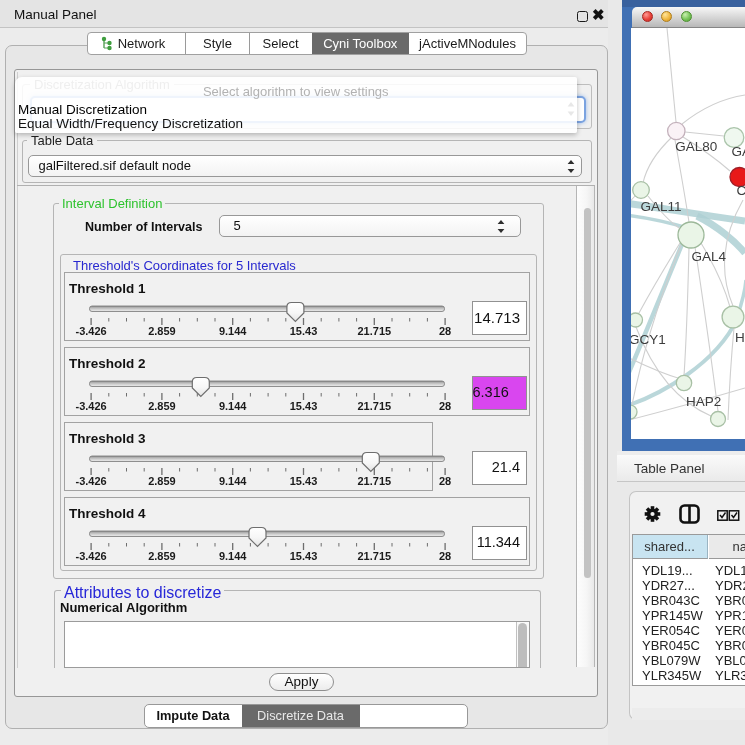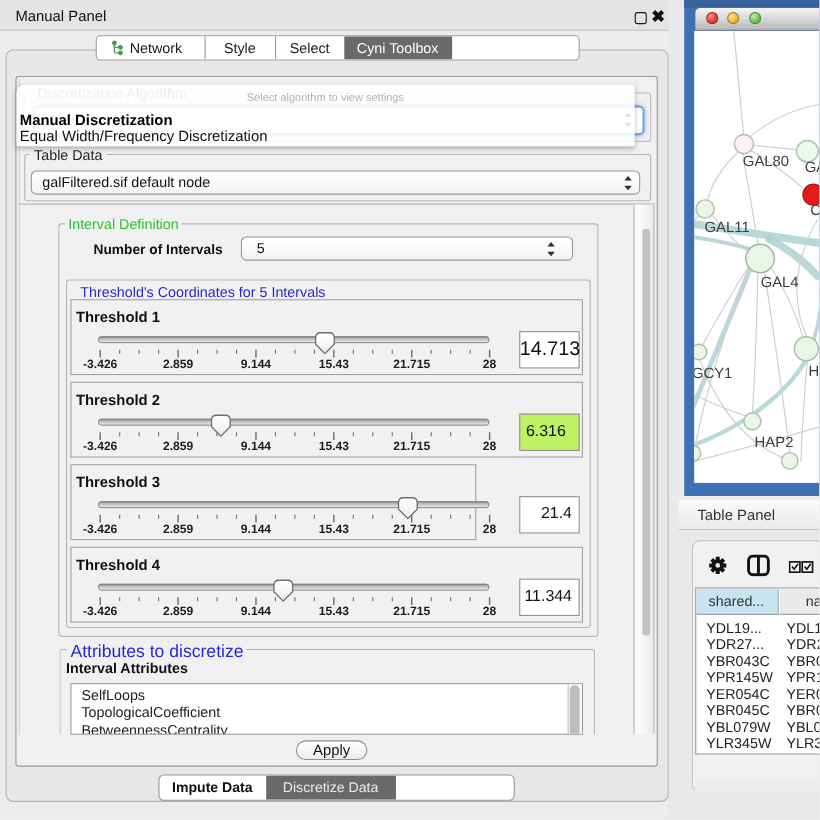--- a/index.html
+++ b/index.html
@@ -35,20 +35,21 @@
         <line x1="3" y1="7" x2="8" y2="7" stroke="#58a058" stroke-width="1.2"></line>
         <line x1="3" y1="12" x2="8" y2="12" stroke="#58a058" stroke-width="1.2"></line>
         <circle cx="3" cy="3" r="2.2" fill="#3f9e3f"></circle>
         <circle cx="8.5" cy="7" r="2.2" fill="#3f9e3f"></circle>
         <circle cx="8.5" cy="12" r="2.2" fill="#3f9e3f"></circle>
       </svg>
 Network</div>
 <div style="width:64px;border-left:1px solid #9a9a9a;display:flex;align-items:center;justify-content:center;box-sizing:border-box">Style</div>
 <div style="width:63px;border-left:1px solid #9a9a9a;display:flex;align-items:center;justify-content:center;box-sizing:border-box">Select</div>
 <div style="width:98px;background:#6a6a6a;color:#fff;display:flex;align-items:center;justify-content:center">Cyni Toolbox</div>
+<div style="width:117.5px;display:flex;align-items:center;justify-content:center">jActiveMNodules</div>
 </div>
 
 <div class="abs" style="left:4.5px;top:45px;width:603px;height:684px;background:#e7e7e7;border:1px solid #b0b0b0;border-radius:7px"></div>
 
 <div class="abs" style="left:13.5px;top:68.5px;width:584px;height:628px;background:#f0f0f0;border:1px solid #979797;border-radius:3px"></div>
 <div class="abs" style="left:17px;top:72px;width:1px;height:596px;background:#cfcfcf"></div>
 
 <div class="abs" style="left:22px;top:83.5px;width:570px;height:45px;border:1px solid #bdbdbd;border-radius:3px"></div>
 <div class="abs" style="left:30px;top:77px;font-size:13px;color:#767676;background:#f0f0f0;padding:0 4px">Discretization Algorithm</div>
 <div class="abs" style="left:30px;top:95.5px;width:556px;height:27px;background:#fff;border:2px solid #7ba3e0;border-radius:5px;box-shadow:0 0 4px #9bbcec"></div>
@@ -106,21 +107,21 @@
       <line x1="362.4" y1="45" x2="362.4" y2="48.5" stroke="#6d6d6d" stroke-width="1.0"></line>
       <line x1="380.1" y1="45" x2="380.1" y2="52" stroke="#6d6d6d" stroke-width="1.3"></line>
       <text x="26.1" y="61.5" font-size="11" font-weight="bold" fill="#1b1b1b" text-anchor="middle" font-family="Liberation Sans, sans-serif">-3.426</text>
       <text x="96.9" y="61.5" font-size="11" font-weight="bold" fill="#1b1b1b" text-anchor="middle" font-family="Liberation Sans, sans-serif">2.859</text>
       <text x="167.7" y="61.5" font-size="11" font-weight="bold" fill="#1b1b1b" text-anchor="middle" font-family="Liberation Sans, sans-serif">9.144</text>
       <text x="238.5" y="61.5" font-size="11" font-weight="bold" fill="#1b1b1b" text-anchor="middle" font-family="Liberation Sans, sans-serif">15.43</text>
       <text x="309.3" y="61.5" font-size="11" font-weight="bold" fill="#1b1b1b" text-anchor="middle" font-family="Liberation Sans, sans-serif">21.715</text>
       <text x="380.1" y="61.5" font-size="11" font-weight="bold" fill="#1b1b1b" text-anchor="middle" font-family="Liberation Sans, sans-serif">28</text>
       <path d="M 221.9 40 L 221.9 34 Q 221.9 29.5 226.4 29.5 L 234.4 29.5 Q 238.9 29.5 238.9 34 L 238.9 40 L 230.4 48.5 Z" fill="url(#thumbGrad)" stroke="#6e6e6e" stroke-width="1.2"></path>
     </svg>
-<div style="position:absolute;left:406.5px;top:28.5px;width:47.5px;height:31.5px;background:#fff;border:1px solid #919191;font-size:18px;color:#111;text-align:right;line-height:31.5px;padding-right:6px;box-sizing:content-box">14.713</div>
+<div style="position:absolute;left:406.5px;top:28.5px;width:47.5px;height:31.5px;background:#fff;border:1px solid #919191;font-size:15px;color:#111;text-align:right;line-height:31.5px;padding-right:6px;box-sizing:content-box">14.713</div>
 </div>
 <div style="position:absolute;left:64px;top:346.5px;width:466px;height:69px;background:#f1f1f1;border:1px solid #a2a2a2">
 <svg width="466" height="71" viewBox="0 0 466 71" style="position:absolute;left:0;top:0">
       <text x="4" y="20" font-size="13.5" font-weight="bold" fill="#111" font-family="Liberation Sans, sans-serif">Threshold 2</text>
       <rect x="24.5" y="33" width="355" height="5.5" rx="2.5" fill="url(#trackGrad)" stroke="#828282" stroke-width="0.9"></rect>
       <line x1="26.1" y1="45" x2="26.1" y2="52" stroke="#6d6d6d" stroke-width="1.3"></line>
       <line x1="43.8" y1="45" x2="43.8" y2="48.5" stroke="#6d6d6d" stroke-width="1.0"></line>
       <line x1="61.5" y1="45" x2="61.5" y2="48.5" stroke="#6d6d6d" stroke-width="1.0"></line>
       <line x1="79.2" y1="45" x2="79.2" y2="48.5" stroke="#6d6d6d" stroke-width="1.0"></line>
       <line x1="96.9" y1="45" x2="96.9" y2="52" stroke="#6d6d6d" stroke-width="1.3"></line>
@@ -141,21 +142,21 @@
       <line x1="362.4" y1="45" x2="362.4" y2="48.5" stroke="#6d6d6d" stroke-width="1.0"></line>
       <line x1="380.1" y1="45" x2="380.1" y2="52" stroke="#6d6d6d" stroke-width="1.3"></line>
       <text x="26.1" y="61.5" font-size="11" font-weight="bold" fill="#1b1b1b" text-anchor="middle" font-family="Liberation Sans, sans-serif">-3.426</text>
       <text x="96.9" y="61.5" font-size="11" font-weight="bold" fill="#1b1b1b" text-anchor="middle" font-family="Liberation Sans, sans-serif">2.859</text>
       <text x="167.7" y="61.5" font-size="11" font-weight="bold" fill="#1b1b1b" text-anchor="middle" font-family="Liberation Sans, sans-serif">9.144</text>
       <text x="238.5" y="61.5" font-size="11" font-weight="bold" fill="#1b1b1b" text-anchor="middle" font-family="Liberation Sans, sans-serif">15.43</text>
       <text x="309.3" y="61.5" font-size="11" font-weight="bold" fill="#1b1b1b" text-anchor="middle" font-family="Liberation Sans, sans-serif">21.715</text>
       <text x="380.1" y="61.5" font-size="11" font-weight="bold" fill="#1b1b1b" text-anchor="middle" font-family="Liberation Sans, sans-serif">28</text>
       <path d="M 127.3 40 L 127.3 34 Q 127.3 29.5 131.8 29.5 L 139.8 29.5 Q 144.3 29.5 144.3 34 L 144.3 40 L 135.8 48.5 Z" fill="url(#thumbGrad)" stroke="#6e6e6e" stroke-width="1.2"></path>
     </svg>
-<div style="position:absolute;left:406.5px;top:28.5px;width:47.5px;height:31.5px;background:#bef264;border:1px solid #919191;font-size:14.5px;color:#111;text-align:center;line-height:31.5px;padding-right:6px;box-sizing:content-box">6.316</div>
+<div style="position:absolute;left:406.5px;top:28.5px;width:47.5px;height:31.5px;background:#d946ef;border:1px solid #919191;font-size:14.5px;color:#111;text-align:left;line-height:31.5px;padding-right:6px;box-sizing:content-box">6.316</div>
 </div>
 <div style="position:absolute;left:64px;top:421.5px;width:369px;height:69px;background:#f1f1f1;border:1px solid #a2a2a2">
 <svg width="466" height="71" viewBox="0 0 466 71" style="position:absolute;left:0;top:0">
       <text x="4" y="20" font-size="13.5" font-weight="bold" fill="#111" font-family="Liberation Sans, sans-serif">Threshold 3</text>
       <rect x="24.5" y="33" width="355" height="5.5" rx="2.5" fill="url(#trackGrad)" stroke="#828282" stroke-width="0.9"></rect>
       <line x1="26.1" y1="45" x2="26.1" y2="52" stroke="#6d6d6d" stroke-width="1.3"></line>
       <line x1="43.8" y1="45" x2="43.8" y2="48.5" stroke="#6d6d6d" stroke-width="1.0"></line>
       <line x1="61.5" y1="45" x2="61.5" y2="48.5" stroke="#6d6d6d" stroke-width="1.0"></line>
       <line x1="79.2" y1="45" x2="79.2" y2="48.5" stroke="#6d6d6d" stroke-width="1.0"></line>
       <line x1="96.9" y1="45" x2="96.9" y2="52" stroke="#6d6d6d" stroke-width="1.3"></line>
@@ -216,23 +217,22 @@
       <text x="238.5" y="61.5" font-size="11" font-weight="bold" fill="#1b1b1b" text-anchor="middle" font-family="Liberation Sans, sans-serif">15.43</text>
       <text x="309.3" y="61.5" font-size="11" font-weight="bold" fill="#1b1b1b" text-anchor="middle" font-family="Liberation Sans, sans-serif">21.715</text>
       <text x="380.1" y="61.5" font-size="11" font-weight="bold" fill="#1b1b1b" text-anchor="middle" font-family="Liberation Sans, sans-serif">28</text>
       <path d="M 184.0 40 L 184.0 34 Q 184.0 29.5 188.5 29.5 L 196.5 29.5 Q 201.0 29.5 201.0 34 L 201.0 40 L 192.5 48.5 Z" fill="url(#thumbGrad)" stroke="#6e6e6e" stroke-width="1.2"></path>
     </svg>
 <div style="position:absolute;left:406.5px;top:28.5px;width:47.5px;height:31.5px;background:#fff;border:1px solid #919191;font-size:14.5px;color:#111;text-align:right;line-height:31.5px;padding-right:6px;box-sizing:content-box">11.344</div>
 </div>
 
 <div class="abs" style="left:54px;top:590px;width:487px;height:78px;border:1px solid #b5b5b5;border-top-left-radius:3px;border-top-right-radius:3px;border-bottom:none"></div>
 <div class="abs" style="left:61px;top:583.5px;font-size:16px;color:#2727d8;background:#f0f0f0;padding:0 3px">Attributes to discretize</div>
-<div class="abs" style="left:60px;top:600px;font-size:13px;font-weight:bold;color:#111">Interval Attributes</div>
+<div class="abs" style="left:60px;top:600px;font-size:13px;font-weight:bold;color:#111">Numerical Algorithm</div>
 <div class="abs" style="left:64px;top:620.5px;width:466px;height:47.5px;background:#fff;border:1px solid #9b9b9b;overflow:hidden">
-<div style="position:absolute;left:9px;top:2px;font-size:13px;color:#222;line-height:16.3px">SelfLoops<br>TopologicalCoefficient<br>BetweennessCentrality</div>
 <div style="position:absolute;right:0;top:0;width:13.5px;height:47.5px;background:#fafafa;border-left:1px solid #c0c0c0"></div>
 <div style="position:absolute;right:2.5px;top:1.5px;width:9px;height:60px;background:#bdbdbd;border-radius:4.5px"></div>
 </div>
 
 <div class="abs" style="left:269px;top:672.5px;width:65px;height:18px;background:linear-gradient(#ffffff,#ececec);border:1px solid #8f8f8f;border-radius:9px;font-size:13.5px;color:#111;text-align:center;line-height:16px">Apply</div>
 
 <div class="abs" style="left:575.5px;top:186px;width:19.5px;height:480.5px;background:linear-gradient(90deg,#fdfdfd,#f6f6f6 55%,#e9e9e9);border-left:1px solid #b5b5b5;border-right:1px solid #b5b5b5"></div>
 <div class="abs" style="left:583.5px;top:207.5px;width:7px;height:370px;background:#c2c2c2;border-radius:3.5px"></div>
 
 <div class="abs" style="left:143.5px;top:703.5px;width:324px;height:24px;background:#fff;border:1px solid #989898;border-radius:5px;display:flex;font-size:12.8px;color:#111;overflow:hidden">
@@ -360,16 +360,16 @@
 YBR0
 YBL0
 YLR3
 YIL0</div>
 <div style="position:absolute;left:0;top:157px;width:114px;height:16.5px;background:#fdfdfd"></div>
 <div style="position:absolute;left:3px;top:162.5px;width:111px;height:8.5px;background:#c2c2c2;border:1px solid #b2b2b2;border-radius:4.5px"></div>
 </div>
 <div class="abs" style="left:631.5px;top:707.5px;width:113.5px;height:12.5px;background:#ececec"></div>
 
 <div class="abs" style="left:14.5px;top:76.5px;width:562.5px;height:56px;background:rgba(255,255,255,0.88);border-radius:7px 2px 2px 2px;box-shadow:0 2px 5px rgba(0,0,0,0.25)">
-<div style="position:absolute;left:0;top:7.5px;width:100%;text-align:center;font-size:10px;color:#b2b2b2">Select algorithm to view settings</div>
-<div style="position:absolute;left:3.5px;top:25px;font-size:13.5px;font-weight:bold;color:#000">Manual Discretization</div>
+<div style="position:absolute;left:0;top:7.5px;width:100%;text-align:center;font-size:13px;color:#b2b2b2">Select algorithm to view settings</div>
+<div style="position:absolute;left:3.5px;top:25px;font-size:13.5px;font-weight:normal;color:#000">Manual Discretization</div>
 <div style="position:absolute;left:3.5px;top:39px;font-size:13.5px;color:#111">Equal Width/Frequency Discretization</div>
 </div>
 
 </body></html>

